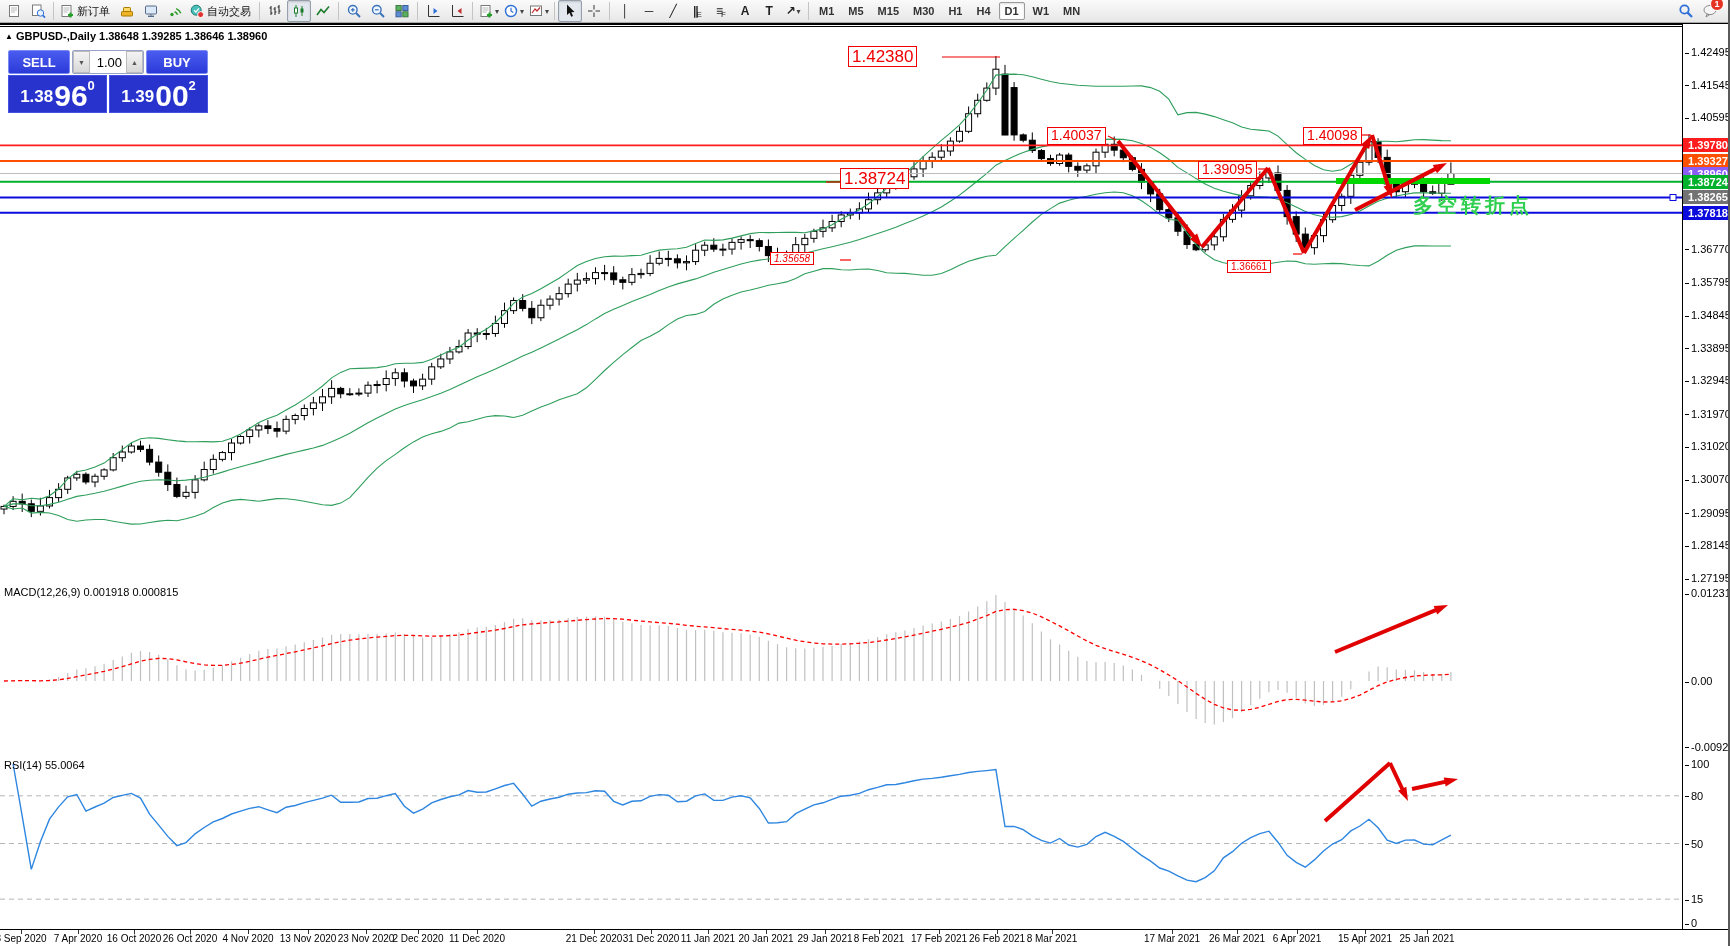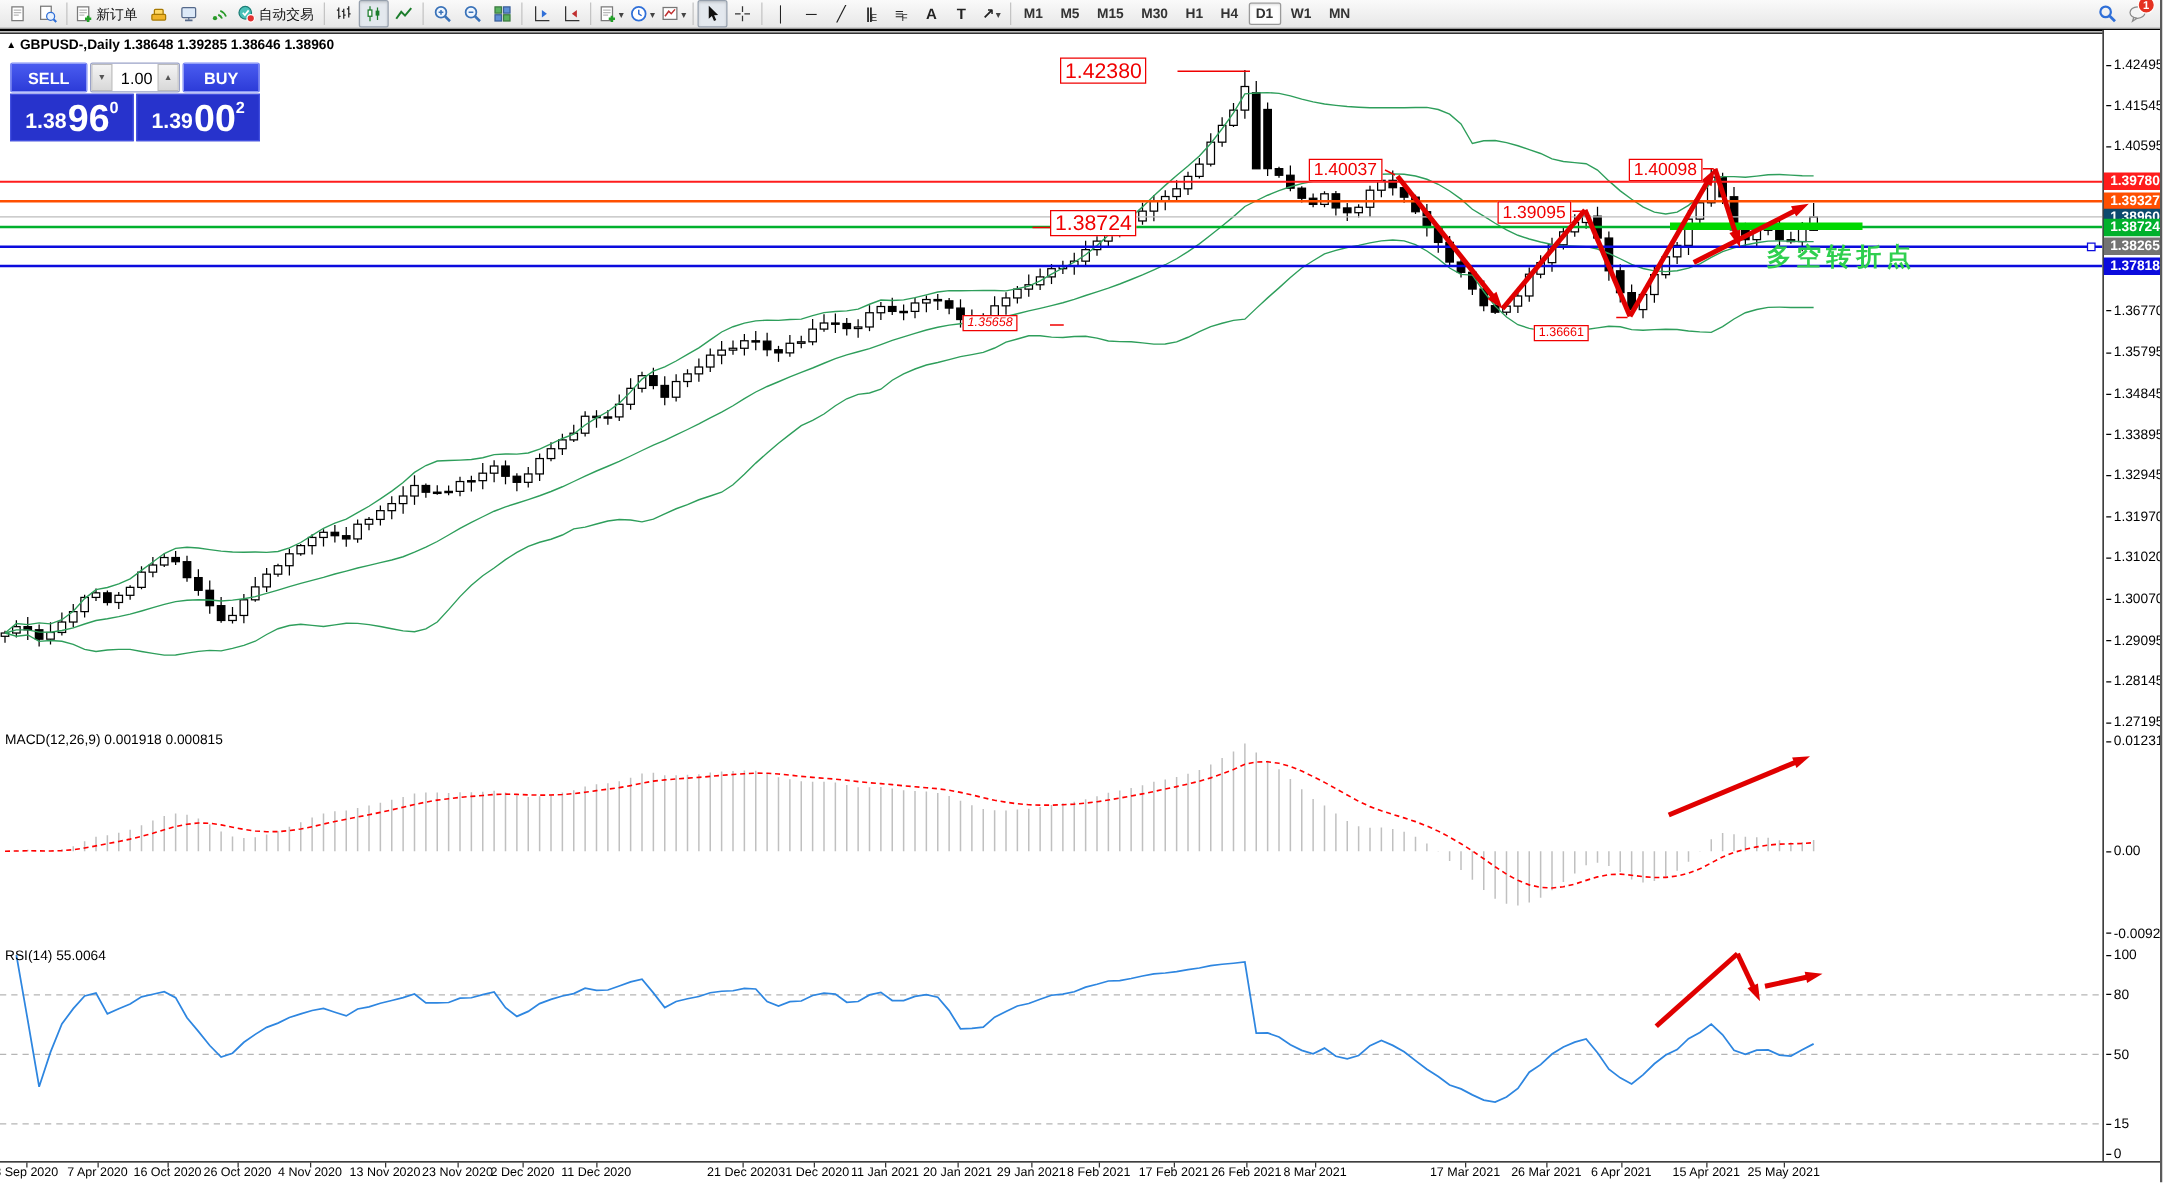--- a/index.html
+++ b/index.html
@@ -795,21 +795,21 @@
         <div class="ytick" style="top: 317.634px;"><span class="dash"></span>1.33895</div>
         <div class="ytick" style="top: 350.292px;"><span class="dash"></span>1.32945</div>
         <div class="ytick" style="top: 383.808px;"><span class="dash"></span>1.31970</div>
         <div class="ytick" style="top: 416.465px;"><span class="dash"></span>1.31020</div>
         <div class="ytick" style="top: 449.123px;"><span class="dash"></span>1.30070</div>
         <div class="ytick" style="top: 482.639px;"><span class="dash"></span>1.29095</div>
         <div class="ytick" style="top: 515.297px;"><span class="dash"></span>1.28145</div>
         <div class="ytick" style="top: 547.954px;"><span class="dash"></span>1.27195</div>
         <div class="ybadge" style="background: rgb(255, 28, 28); top: 114.331px;">1.39780</div>
         <div class="ybadge" style="background: rgb(255, 79, 0); top: 129.903px;">1.39327</div>
-        <div class="ybadge" style="background: #0c4a6e; top: 142.519px;">1.38960</div>
+        <div class="ybadge" style="background: #8b5cf6; top: 142.519px;">1.38960</div>
         <div class="ybadge" style="background: rgb(0, 177, 44); top: 150.632px;">1.38724</div>
         <div class="ybadge" style="background: #737373; top: 166.411px;">1.38265</div>
         <div class="ybadge" style="background: rgb(11, 11, 221); top: 181.777px;">1.37818</div>
         <div class="ytick" style="top: 562.995px;"><span class="dash"></span>0.012316</div>
         <div class="ytick" style="top: 651px;"><span class="dash"></span>0.00</div>
         <div class="ytick" style="top: 716.747px;"><span class="dash"></span>-0.009201</div>
         <div class="ytick" style="top: 734px;"><span class="dash"></span>100</div>
         <div class="ytick" style="top: 765.8px;"><span class="dash"></span>80</div>
         <div class="ytick" style="top: 813.5px;"><span class="dash"></span>50</div>
         <div class="ytick" style="top: 869.15px;"><span class="dash"></span>15</div>
@@ -854,21 +854,21 @@
         <div class="dlabel" style="left: 1052px;">8 Mar 2021</div>
         <div class="dtick" style="left: 1172px;"></div>
         <div class="dlabel" style="left: 1172px;">17 Mar 2021</div>
         <div class="dtick" style="left: 1237px;"></div>
         <div class="dlabel" style="left: 1237px;">26 Mar 2021</div>
         <div class="dtick" style="left: 1297px;"></div>
         <div class="dlabel" style="left: 1297px;">6 Apr 2021</div>
         <div class="dtick" style="left: 1365px;"></div>
         <div class="dlabel" style="left: 1365px;">15 Apr 2021</div>
         <div class="dtick" style="left: 1427px;"></div>
-        <div class="dlabel" style="left: 1427px;">25 May 2021</div>
+        <div class="dlabel" style="left: 1427px;">25 Jan 2021</div>
       </div>
 
     <div id="chart-title">
       <span class="mk">▲</span><span>GBPUSD-,Daily 1.38648 1.39285 1.38646 1.38960</span>
     </div>
 
     <div id="trade-widget">
       <div id="tw-row1">
         <div class="tw-btn">SELL</div>
         <div id="tw-spin">

